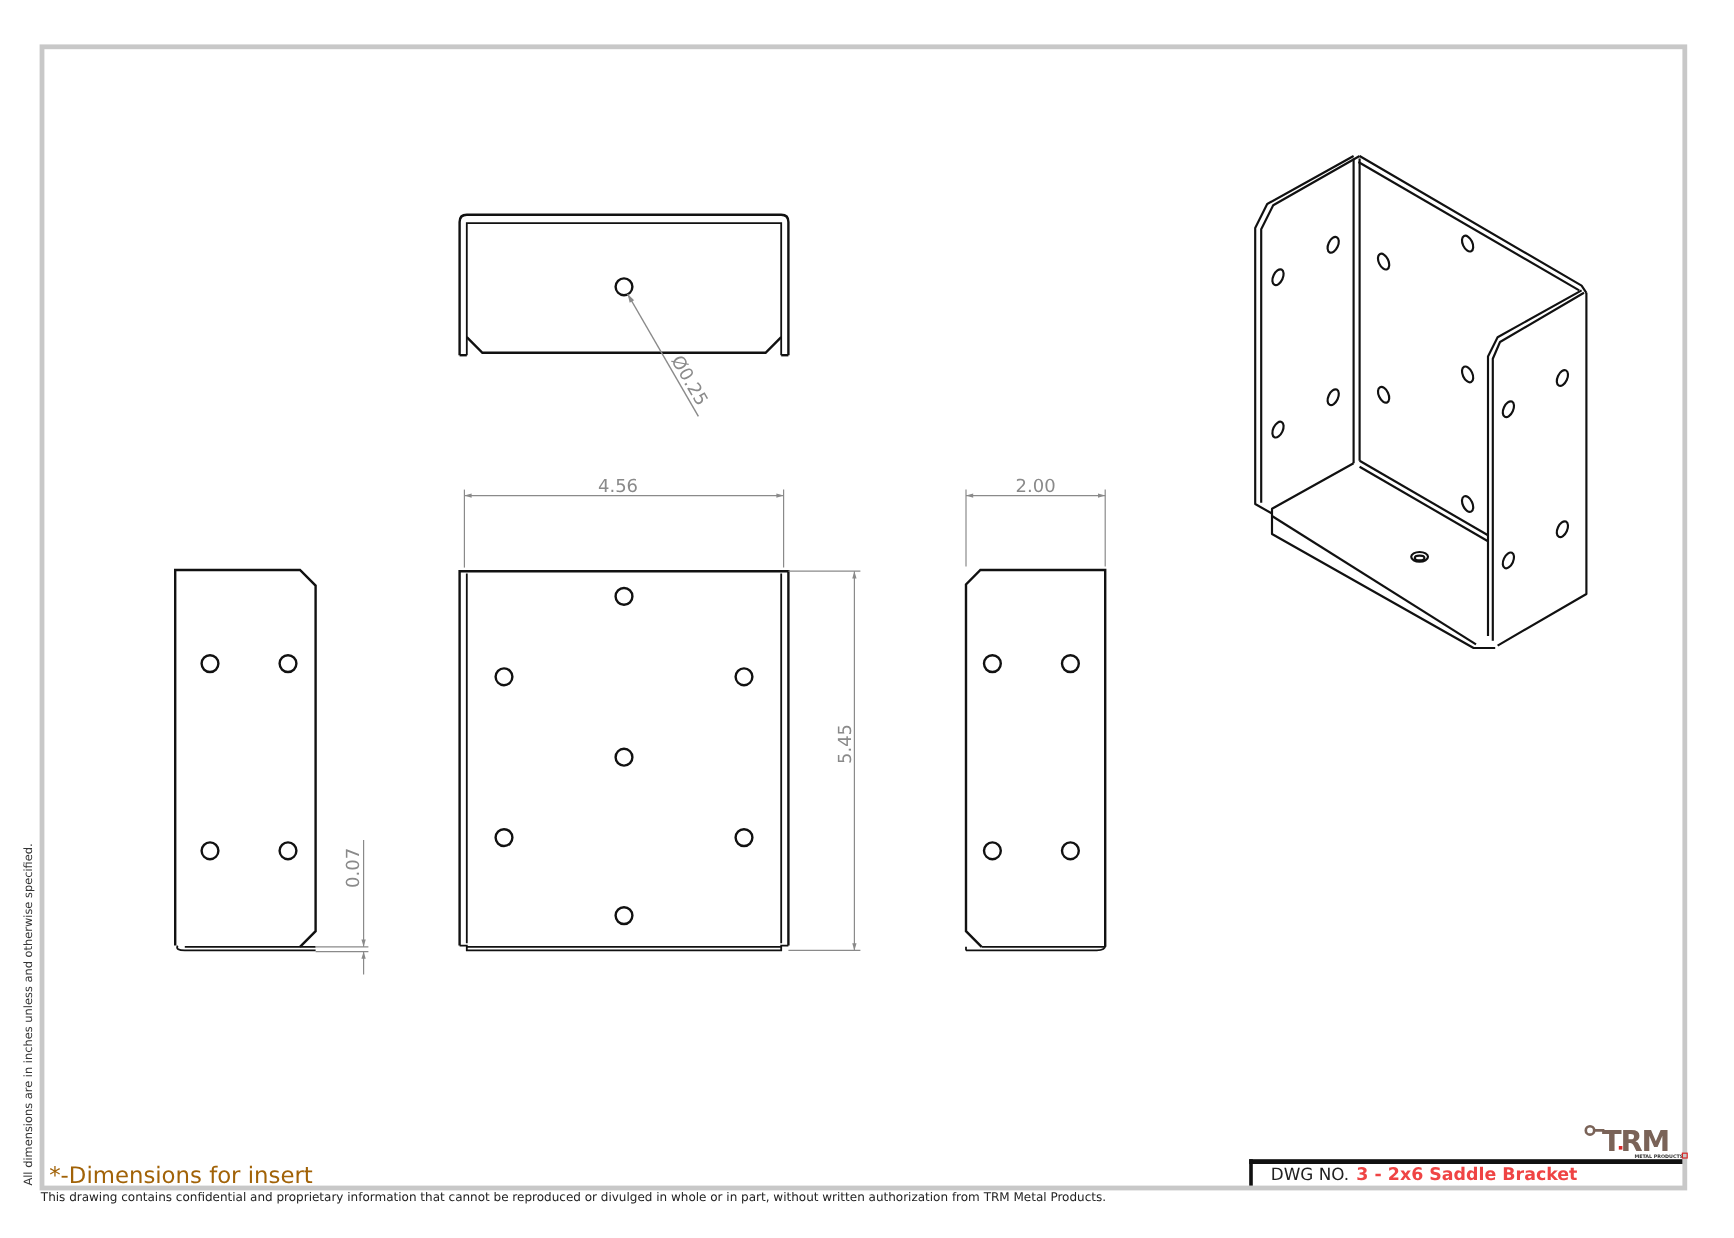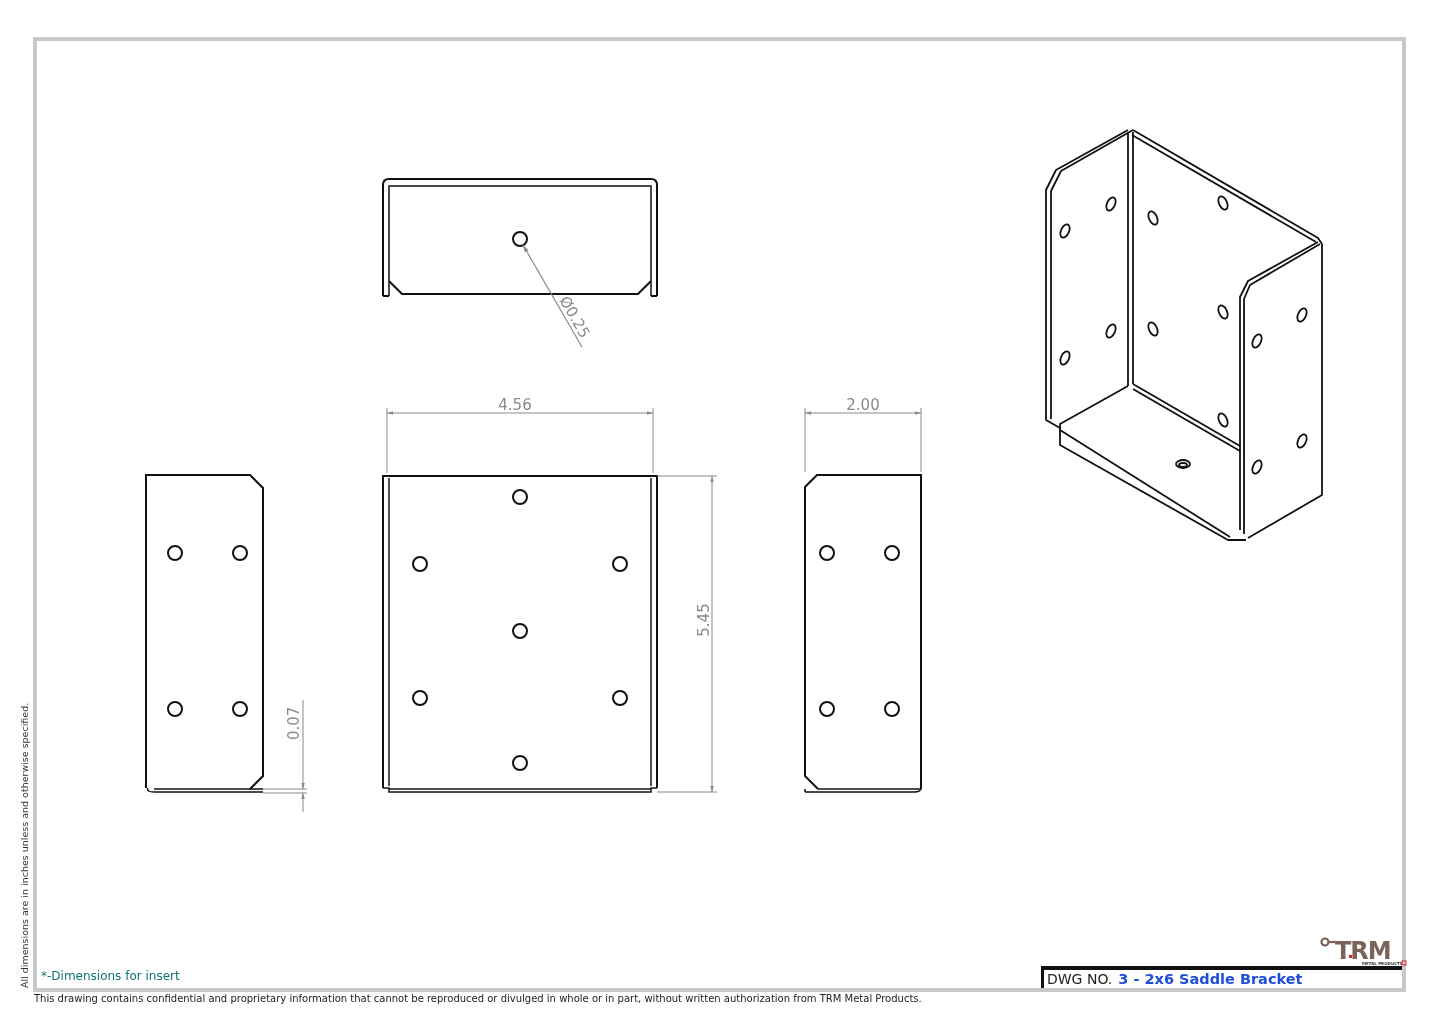--- a/index.html
+++ b/index.html
@@ -8,32 +8,32 @@
     position: absolute; left: 33px; top: 37px; width: 1373px; height: 955px;
     border: 4px solid #c8c8c8; box-sizing: border-box;
   }
   #drawing { position: absolute; left: 0; top: 0; }
   .dim-text { font-family: "DejaVu Sans", sans-serif; font-size: 15px; fill: #8a8a8a; }
   #side-note {
     position: absolute; left: 19px; top: 988px; transform-origin: 0 0; transform: rotate(-90deg);
     font-size: 9.5px; color: #333; white-space: nowrap;
   }
   #insert-note {
-    position: absolute; left: 41px; top: 969px; font-size: 12px; color: #0f766e; white-space: nowrap;
+    position: absolute; left: 41px; top: 969px; font-size: 19px; color: #a16207; white-space: nowrap;
   }
   #confidential {
     position: absolute; left: 34px; top: 993px; font-size: 10px; color: #222; white-space: nowrap;
   }
   #title-block {
     position: absolute; left: 1041px; top: 966px; width: 361px; height: 22px;
     border-top: 4px solid #111; border-left: 3px solid #111; box-sizing: border-box;
-    padding-left: 3px; display: flex; align-items: center; white-space: nowrap;
+    padding-left: 15px; display: flex; align-items: center; white-space: nowrap;
   }
   #dwg-label { font-size: 14px; color: #222; margin-right: 6px; }
-  #dwg-title { font-size: 14.5px; font-weight: bold; color: #1d4ed8; }
+  #dwg-title { font-size: 14.5px; font-weight: bold; color: #ef4444; }
   #logo { position: absolute; left: 1318px; top: 934px; width: 90px; height: 34px; }
 </style>
 </head>
 <body>
 
 <div id="sheet-border"></div>
 
 <svg id="drawing" width="1445" height="1032" viewBox="0 0 1445 1032" xmlns="http://www.w3.org/2000/svg">
   <defs>
     <marker id="arrow" viewBox="0 0 10 10" refX="10" refY="5" markerWidth="9" markerHeight="6" orient="auto-start-reverse">

